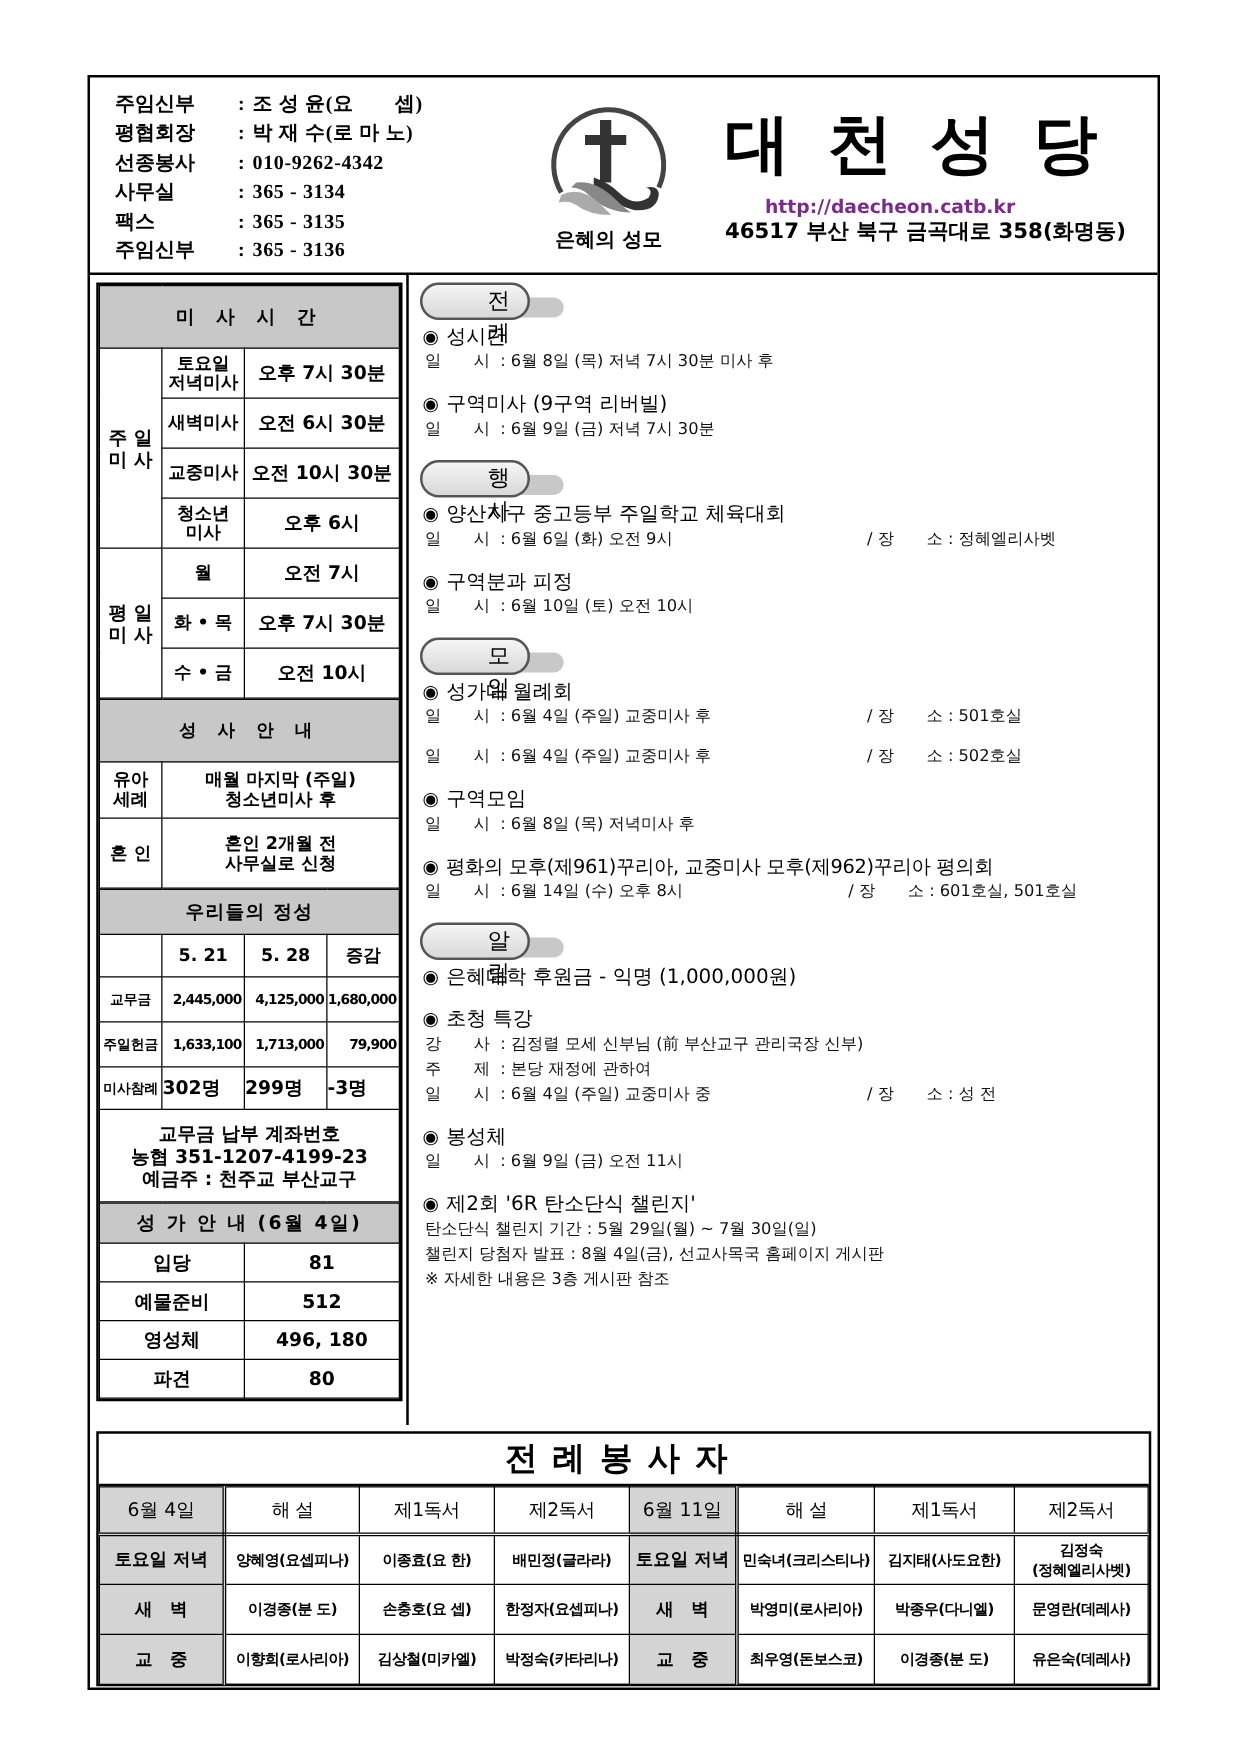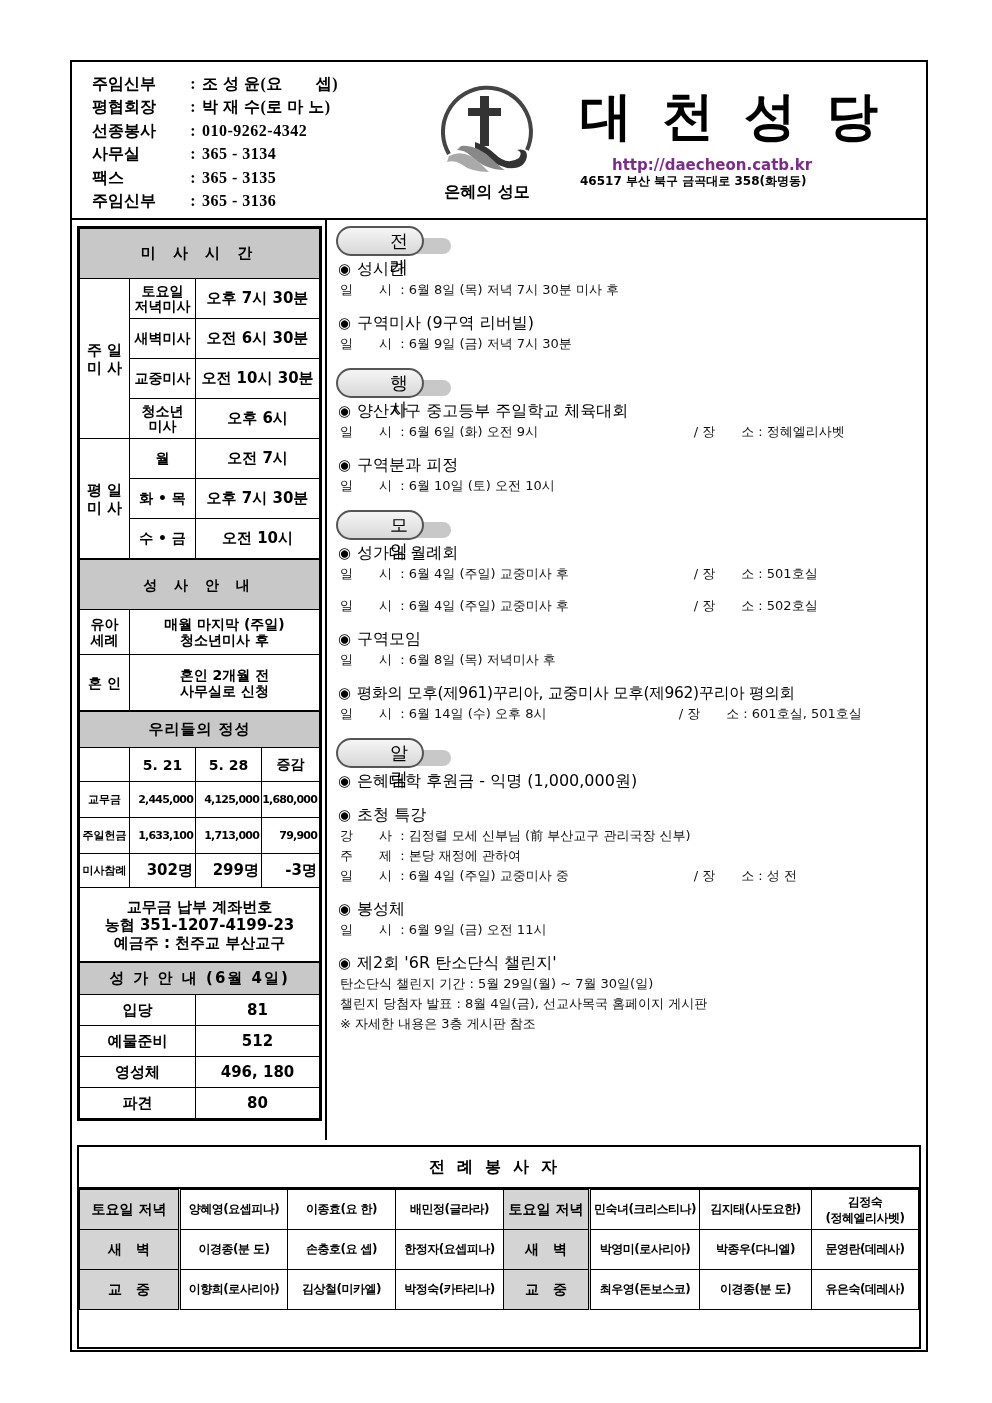--- a/index.html
+++ b/index.html
@@ -15,53 +15,53 @@
   .info-label { width: 92px; text-align: justify; text-align-last: justify; }
   .info-sep { width: 18px; text-align: center; }
   .info-value { letter-spacing: 0.5px; }
 
   .logo { position: absolute; left: 355px; top: 22px; width: 120px; height: 125px; }
   .logo svg { display: block; margin-left: 8px; }
   .logo-caption { position: absolute; left: 0; top: 98px; width: 120px; text-align: center; font-size: 16px; font-weight: bold; }
 
   .church-name { position: absolute; left: 508px; top: 22px; width: 340px; font-size: 52px; font-weight: bold; letter-spacing: 30px; white-space: nowrap; line-height: 64px; }
   .church-url { position: absolute; left: 540px; top: 94px; font-size: 15px; font-weight: bold; color: #7b2c8a; }
-  .church-addr { position: absolute; left: 508px; top: 111px; font-size: 12px; font-weight: bold; white-space: nowrap; }
+  .church-addr { position: absolute; left: 508px; top: 111px; font-size: 17px; font-weight: bold; white-space: nowrap; }
 
   
   .left-col { position: absolute; left: 0; top: 158px; width: 255px; height: 920px; border-right: 2px solid #000; }
   .left-inner { position: absolute; left: 5px; top: 6px; width: 245px; border: 2px solid #000; }
   table.grid { border-collapse: collapse; width: 100%; }
   table.grid td { border: 1px solid #000; text-align: center; vertical-align: middle; font-weight: bold; }
   .sec-head { background: #c8c8c8; font-size: 16px; letter-spacing: 6px; }
   .mass-time td { font-size: 15px; height: 40px; }
   .mass-time .lbl { font-size: 14px; line-height: 15px; }
   .group-cell { font-size: 15px; line-height: 18px; }
   .sac td { font-size: 14px; line-height: 16px; }
   .offer td.num { font-size: 11px; text-align: right; padding-right: 2px; letter-spacing: -0.8px; }
   .offer td.rl { font-size: 11px; }
-  .offer td.big { font-size: 15px; text-align: right; padding-right: 2px; }
+  .offer td.big { font-size: 15px; text-align: left; padding-right: 2px; }
   .account { font-size: 15px; line-height: 18px; padding: 4px 0; }
   .hymn td { font-size: 15px; height: 31px; }
 
   
   .right-col { position: absolute; left: 257px; top: 158px; width: 597px; height: 920px; }
   .pill-wrap { position: relative; height: 34px; margin-top: 4px; }
   .pill { position: absolute; left: 7px; top: 2px; width: 88px; height: 30px; border: 2px solid #555; border-radius: 15px;
           background: linear-gradient(#f5f5f5, #d8d8d8); font-size: 18px; text-align: right; line-height: 26px; letter-spacing: 14px; padding-left: 10px; font-family: "DejaVu Sans", sans-serif; z-index: 2; }
   .pill-shadow { position: absolute; left: 60px; top: 14px; width: 62px; height: 16px; border-radius: 8px; background: #c8c8c8; z-index: 1; }
   .item { margin-left: 9px; margin-bottom: 12px; }
   .item-title { font-size: 16px; line-height: 22px; white-space: nowrap; }
   .item-title .bullet { font-size: 15px; margin-right: 6px; }
   .item-line { font-size: 13px; line-height: 20px; padding-left: 2px; white-space: nowrap; color: #111; }
   .lbl-pad { display: inline-block; width: 56px; white-space: pre; }
 
   
   .bottom { position: absolute; left: 5px; top: 1083px; width: 844px; height: 204px; border: 2px solid #000; }
-  .bottom-title { height: 42px; border-bottom: 2px solid #000; text-align: center; font-size: 16px; font-weight: bold; letter-spacing: 12px; line-height: 40px; }
+  .bottom-title { height: 42px; border-bottom: 2px solid #000; text-align: center; font-size: 26px; font-weight: bold; letter-spacing: 12px; line-height: 40px; }
   table.serv { border-collapse: collapse; width: 100%; table-layout: fixed; }
   table.serv td { border: 1px solid #000; text-align: center; vertical-align: middle; height: 40px; font-size: 12px; font-weight: bold; letter-spacing: -0.5px; }
   table.serv tr.head td { font-size: 15px; font-weight: normal; height: 38px; border-bottom: 3px double #000; }
   table.serv td.gray { background: #d4d4d4; font-size: 14px; font-weight: bold; letter-spacing: 0; }
   table.serv tr.head td.gray { font-weight: normal; font-size: 15px; }
   table.serv td.dbl-r { border-right: 3px double #000; }
   .two-line { line-height: 16px; }
 </style>
 </head>
 <body>
@@ -345,20 +345,30 @@
         <col style="width:100px">
           <col style="width:108px">
           <col style="width:108px">
           <col style="width:108px">
         <col style="width:86px">
           <col style="width:110px">
           <col style="width:112px">
           <col>
       </colgroup>
       <tbody>
+          <tr class="head">
+        <td class="gray dbl-r">6월 4일</td>
+        <td>해 설</td>
+        <td>제1독서</td>
+        <td>제2독서</td>
+        <td class="gray dbl-r">6월 11일</td>
+        <td>해 설</td>
+        <td>제1독서</td>
+        <td>제2독서</td>
+      </tr>
       <tr>
         <td class="gray dbl-r">토요일 저녁</td>
         <td>양혜영(요셉피나)</td>
         <td>이종효(요 한)</td>
         <td>배민정(글라라)</td>
         <td class="gray dbl-r">토요일 저녁</td>
         <td>민숙녀(크리스티나)</td>
         <td>김지태(사도요한)</td>
         <td class="two-line" style="white-space:pre-line">김정숙
 (정혜엘리사벳)</td>

